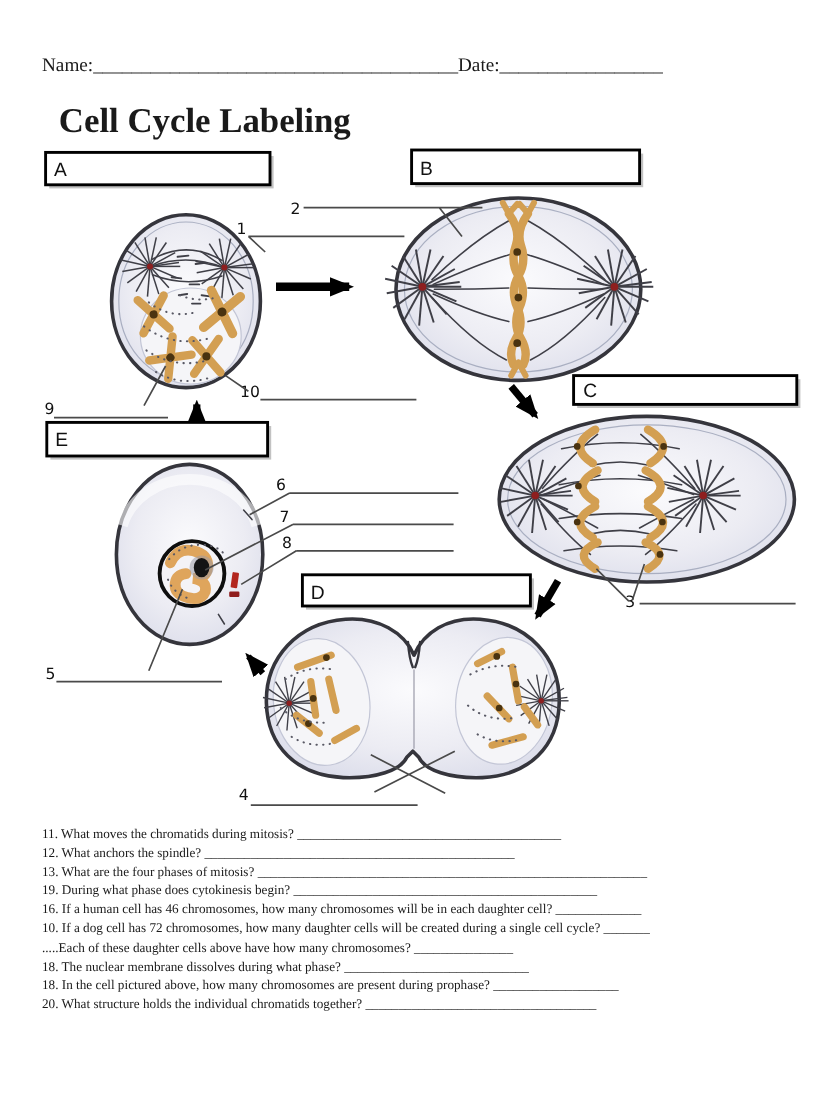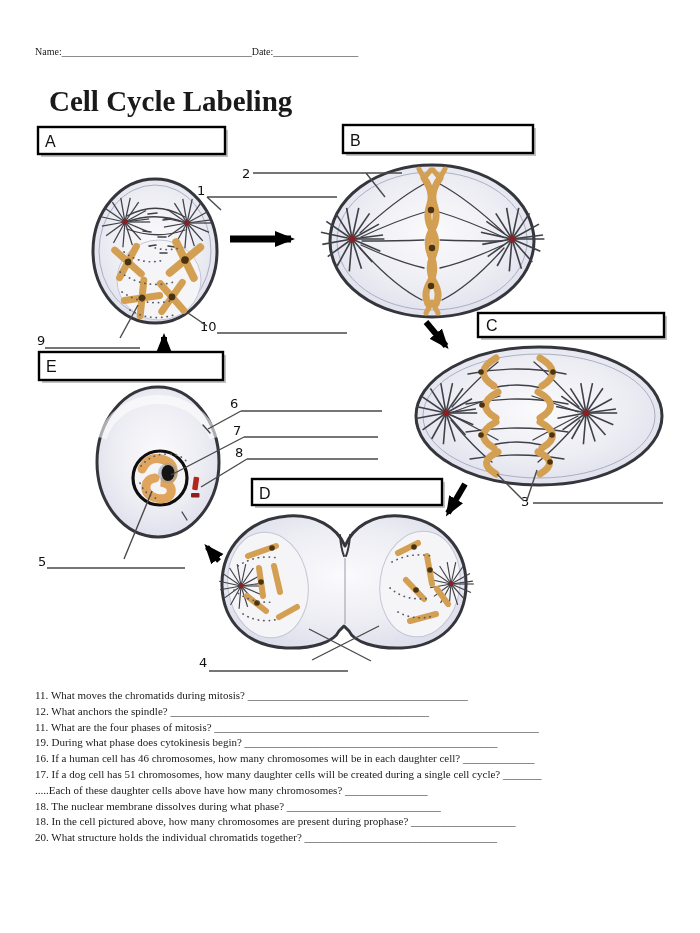--- a/index.html
+++ b/index.html
@@ -1,17 +1,17 @@
 <!DOCTYPE html>
 <html style="--ink: #1a1a1a; --cell-outline: #35353c; --cell-fill-light: #f5f5f8; --spindle: #3f3f47; --chromosome: #d39f52; --centromere: #4a3310; --aster-center: #8e1f1f; --centriole: #b3261e; --callout-line: #4a4a4a;"><head>
 <meta charset="utf-8">
 <style>
   html,body{margin:0;padding:0;background:#fff;}
   body{width:700px;height:933px;position:relative;font-family:"Liberation Serif",serif;color:var(--ink,#1a1a1a);}
-  .hdr{position:absolute;left:35px;top:46px;font-size:10px;white-space:nowrap;}
+  .hdr{position:absolute;left:35px;top:46px;font-size:16px;white-space:nowrap;}
   .hdr .blank{letter-spacing:0;}
   #title{position:absolute;left:34px;top:70px;margin:15px;font-size:29px;font-weight:bold;font-family:"Liberation Serif",serif;}
   #diagram-svg{position:absolute;left:0;top:0;width:700px;height:933px;}
   .questions{position:absolute;left:35px;top:688px;font-size:11px;line-height:15.8px;white-space:nowrap;}
   
   .cellOutline{fill:url(#gcell);stroke:var(--cell-outline,#35353c);stroke-width:3;}
   .innerMem{fill:none;stroke:#9aa0b5;stroke-width:1;opacity:.8;}
   .pale{fill:var(--cell-fill-light,#f5f5f8);stroke:#c3c6d6;stroke-width:1;}
   .spin{stroke:var(--spindle,#3f3f47);stroke-width:1.3;fill:none;stroke-linecap:round;}
   .spin2{stroke:var(--spindle,#3f3f47);stroke-width:1.6;fill:none;stroke-linecap:round;}
@@ -292,21 +292,21 @@
   </g>
   <g>
     <text class="num" x="200" y="331">10</text>
     <path class="cl" d="M217,333 H347 M188,313 L207,326"></path>
   </g>
 </svg>
 
 <div class="questions">
   <div class="q">11. What moves the chromatids during mitosis? ________________________________________</div>
   <div class="q">12. What anchors the spindle? _______________________________________________</div>
-  <div class="q">11. What are the four phases of mitosis? ___________________________________________________________</div>
+  <div class="q">13. What are the four phases of mitosis? ___________________________________________________________</div>
   <div class="q">19. During what phase does cytokinesis begin? ______________________________________________</div>
   <div class="q">16. If a human cell has 46 chromosomes, how many chromosomes will be in each daughter cell? _____________</div>
-  <div class="q">17. If a dog cell has 51 chromosomes, how many daughter cells will be created during a single cell cycle? _______</div>
+  <div class="q">10. If a dog cell has 72 chromosomes, how many daughter cells will be created during a single cell cycle? _______</div>
   <div class="q">.....Each of these daughter cells above have how many chromosomes? _______________</div>
   <div class="q">18. The nuclear membrane dissolves during what phase? ____________________________</div>
   <div class="q">18. In the cell pictured above, how many chromosomes are present during prophase? ___________________</div>
   <div class="q">20. What structure holds the individual chromatids together? ___________________________________</div>
 </div>
 
 </body></html>

